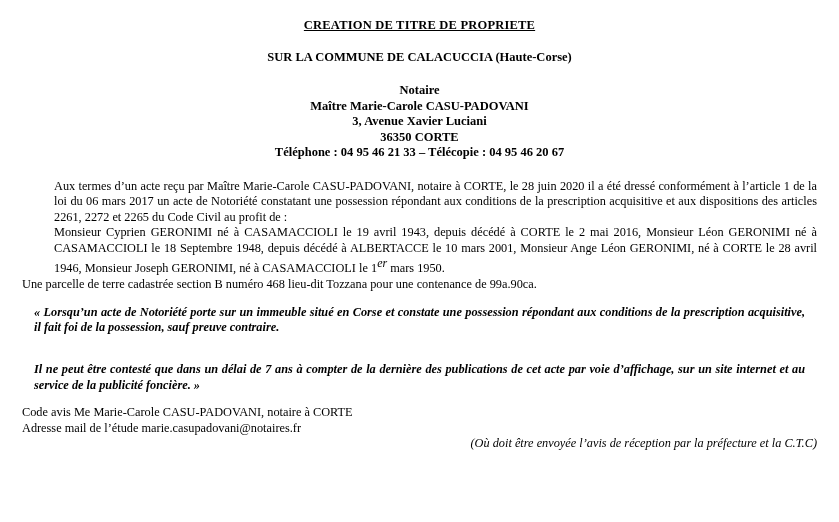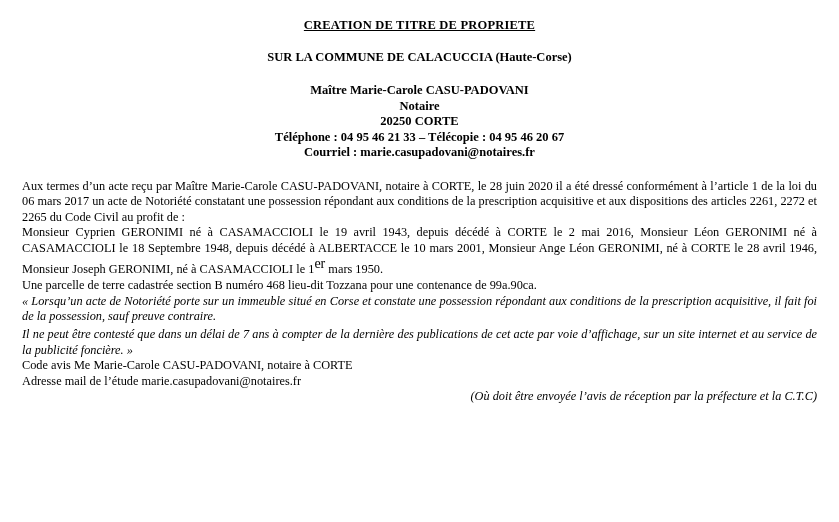--- a/index.html
+++ b/index.html
@@ -47,62 +47,65 @@
   }
   .body-par {
     font-size: 12.3px;
     line-height: 15.6px;
     text-align: justify;
     margin: 0 0 0 0;
   }
   .body-par.j {
     text-align: justify;
     text-justify: inter-word;
+    margin-left: 32px;
   }
   .underline-bold {
     font-weight: bold;
     text-decoration: underline;
   }
   .b {
     font-weight: normal;
   }
   .quote-par {
     font-size: 12.3px;
     line-height: 15.6px;
     text-align: justify;
     font-style: italic;
-    margin: 0;
+    margin: 12px;
+    font-weight: bold;
   }
   .sup {
-    font-size: 14px;
+    font-size: 12px;
     vertical-align: super;
+    font-style: italic;
   }
   .small-note {
     font-size: 12.3px;
     font-style: italic;
     margin: 0;
     text-align: right;
   }
   .spacer-2 { height: 2px; }
 </style>
 </head>
 <body>
 
 <div class="page">
 
   <div class="title">CREATION DE TITRE DE PROPRIETE</div>
 
   <div class="subtitle">SUR LA COMMUNE DE CALACUCCIA (Haute-Corse)</div>
 
   <div class="notaire-block">
+    <div>Notaire</div>
     <div>Maître Marie-Carole CASU-PADOVANI</div>
-    <div>Notaire</div>
-    <div>20250 CORTE</div>
+    <div>3, Avenue Xavier Luciani</div>
+    <div>36350 CORTE</div>
     <div>Téléphone : 04 95 46 21 33 – Télécopie : 04 95 46 20 67</div>
-    <div>Courriel : marie.casupadovani@notaires.fr</div>
   </div>
 
   <p class="body-par j">Aux termes d’un acte reçu par Maître Marie-Carole CASU-PADOVANI, notaire à CORTE, le 28 juin 2020 il a été dressé conformément à l’article 1 de la loi du 06 mars 2017 un acte de Notoriété constatant une possession répondant aux conditions de la prescription acquisitive et aux dispositions des articles 2261, 2272 et 2265 du Code Civil au profit de :</p>
 
   <p class="body-par j"><span>Monsieur </span><span class="b">Cyprien GERONIMI</span><span> né à CASAMACCIOLI le 19 avril 1943, depuis décédé à CORTE le 2 mai 2016, Monsieur </span><span class="b">Léon GERONIMI</span><span> né à CASAMACCIOLI le 18 Septembre 1948, depuis décédé à ALBERTACCE le 10 mars 2001, Monsieur </span><span class="b">Ange Léon GERONIMI</span><span>, né à CORTE le 28 avril 1946, Monsieur </span><span class="b">Joseph GERONIMI</span><span>, né à CASAMACCIOLI le 1</span><span class="sup">er</span><span> mars 1950.</span></p>
 
 
   <p class="body-par">Une parcelle de terre cadastrée section B numéro 468 lieu-dit Tozzana pour une contenance de 99a.90ca.</p>
 
 

